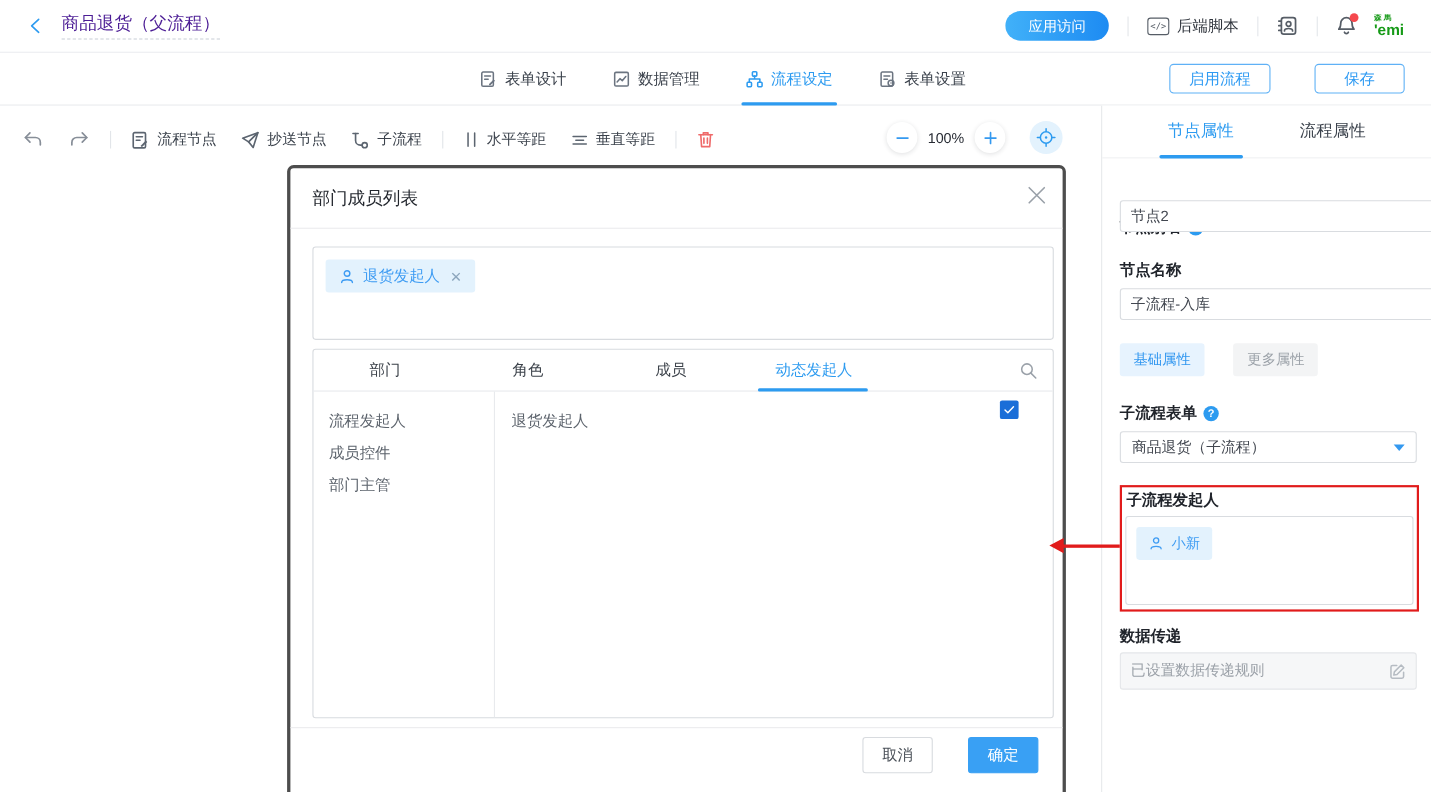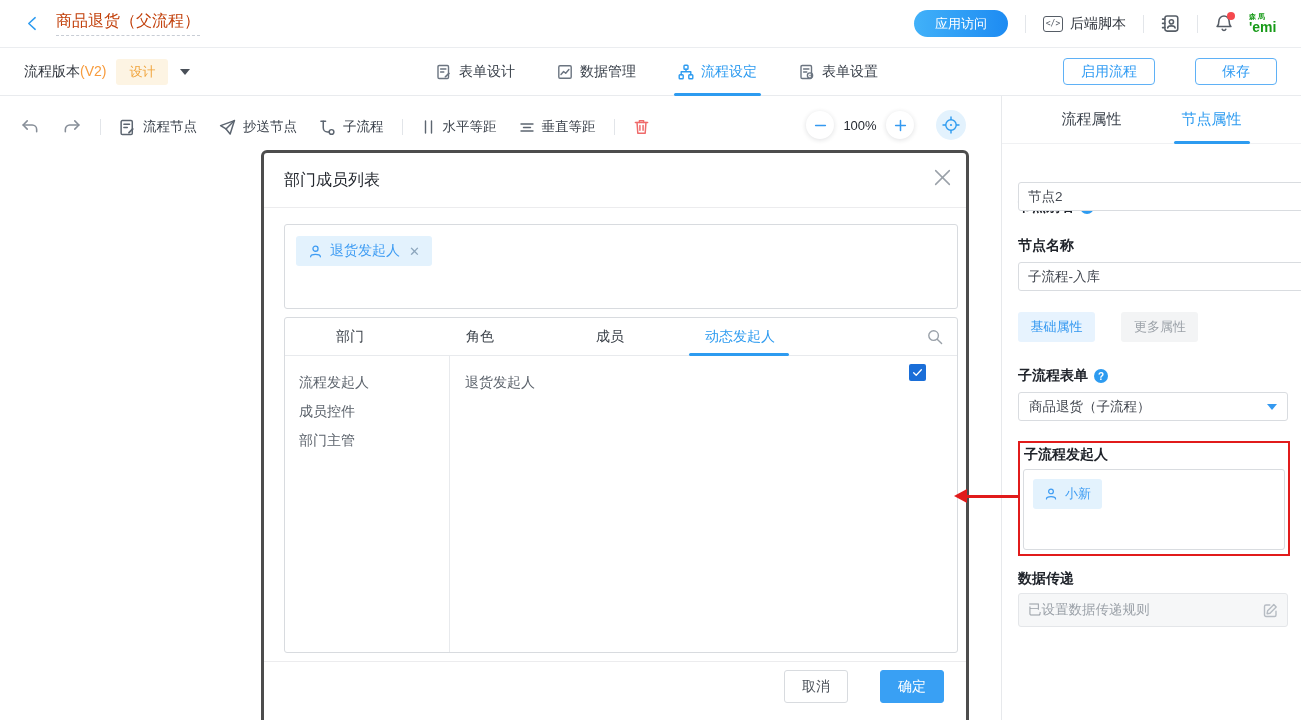--- a/index.html
+++ b/index.html
@@ -8,21 +8,21 @@
   #app { position:relative; width:1301px; height:720px; overflow:hidden; background:#fff; }
   svg { display:block; }
   .ico { stroke:currentColor; fill:none; stroke-width:1.4; stroke-linecap:round; stroke-linejoin:round; }
 
   
   .hdr { position:absolute; top:0; left:0; right:0; height:48px; background:#fff;
          border-bottom:1px solid #ebedf0; display:flex; align-items:center;
          justify-content:space-between; padding:0 16px 0 24px; z-index:5; }
   .hdr-left { display:flex; align-items:center; gap:15px; }
   .back { color:#2d9bf0; cursor:pointer; }
-  .app-title { font-size:16px; color:#c2410c; padding-bottom:3px; border-bottom:1px dashed #c8cdd5; }
+  .app-title { font-size:16px; color:#4c1d95; padding-bottom:3px; border-bottom:1px dashed #c8cdd5; }
   .hdr-right { display:flex; align-items:center; }
   .pill { height:27px; padding:0 21px; border:none; border-radius:14px; color:#fff; font-size:13px;
           background:linear-gradient(90deg,#41b1f9,#1d8bf2); cursor:pointer; font-family:inherit; }
   .hsep { width:1px; height:18px; background:#e3e6ea; margin:0 17px; }
   .backend { display:flex; align-items:center; gap:7px; font-size:14px; color:#2f343c; cursor:pointer; }
   .code-ic { width:20px; height:16px; border:1px solid #565d66; border-radius:3px; color:#565d66;
              font-family:"DejaVu Sans Mono",monospace; font-size:8px; display:flex; align-items:center; justify-content:center; }
   .hicon { color:#565d66; cursor:pointer; }
   .bell-wrap { position:relative; cursor:pointer; }
   .bell-dot { position:absolute; top:-2px; right:-2px; width:8px; height:8px; border-radius:50%; background:#f5484d; }
@@ -164,25 +164,20 @@
         <span class="bell-dot"></span>
       </span>
       <div class="logo">
         <div class="logo-cn">森馬</div>
         <div class="logo-en">'emi</div>
       </div>
     </div>
   </header>
 
   <div class="vbar">
-    <div class="vleft">
-      <span class="vlabel"><span>流程版本</span><span class="vnum">(V2)</span></span>
-      <span class="vbadge">设计</span>
-      <span class="vcaret"></span>
-    </div>
     <div class="vtabs">
       <div class="vtab">
         <span class="tabic">
           <svg width="16" height="16" viewBox="0 0 16 16" class="ico">
               <rect x="2" y="1.5" width="10.5" height="13" rx="1.2"></rect>
               <path d="M4.6 5h5.3M4.6 8h3.2"></path>
               <path d="M8.6 12.4l4.2-4.2 1.2 1.2-4.2 4.2h-1.2z" fill="currentColor" stroke="none"></path>
             </svg>
         </span>
         <span>表单设计</span>
@@ -317,22 +312,22 @@
             <circle cx="9" cy="9" r="5.2"></circle>
             <circle cx="9" cy="9" r="1.1" fill="currentColor" stroke="none"></circle>
             <path d="M9 1v2.4M9 14.6V17M1 9h2.4M14.6 9H17"></path>
           </svg>
       </button>
     </div>
   </div>
 
   <aside class="panel">
     <div class="ptabs">
+      <div class="ptab active">节点属性</div>
       <div class="ptab">流程属性</div>
-      <div class="ptab active">节点属性</div>
     </div>
 
     <div class="pfield" style="top:62px;margin-top:40px;">
       <div class="plabel">
         <span>节点别名</span>
         <span class="help">?</span>
       </div>
     </div>
     <input class="pinput pfield" style="top: 86px;" value="节点2">
 

